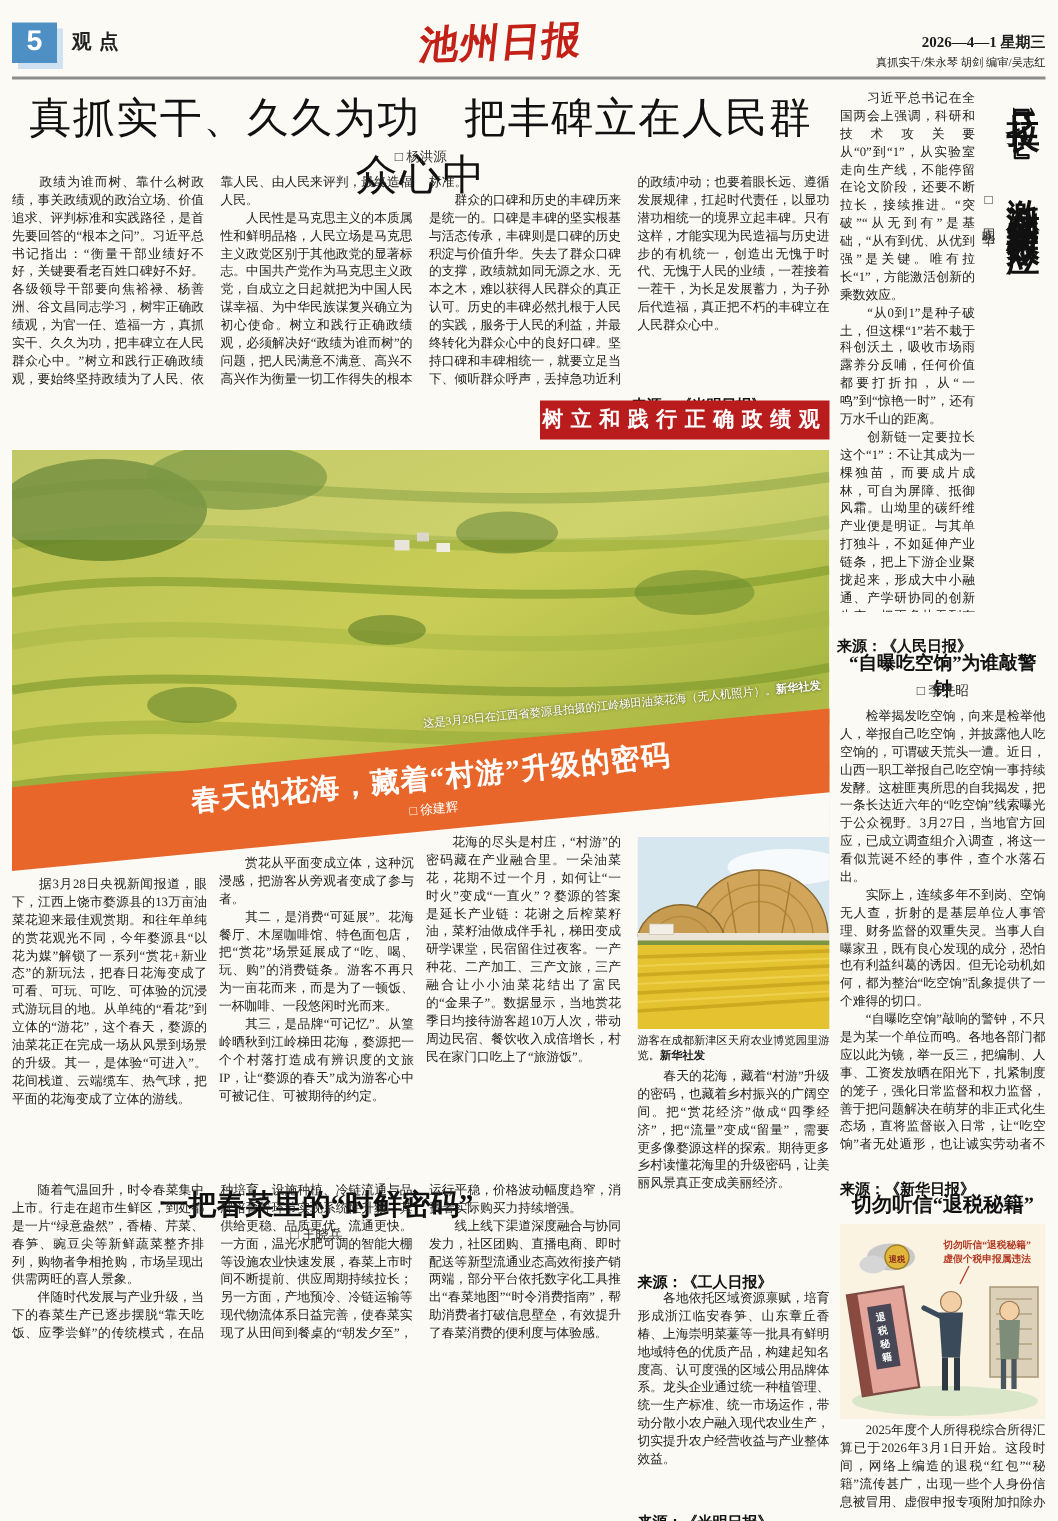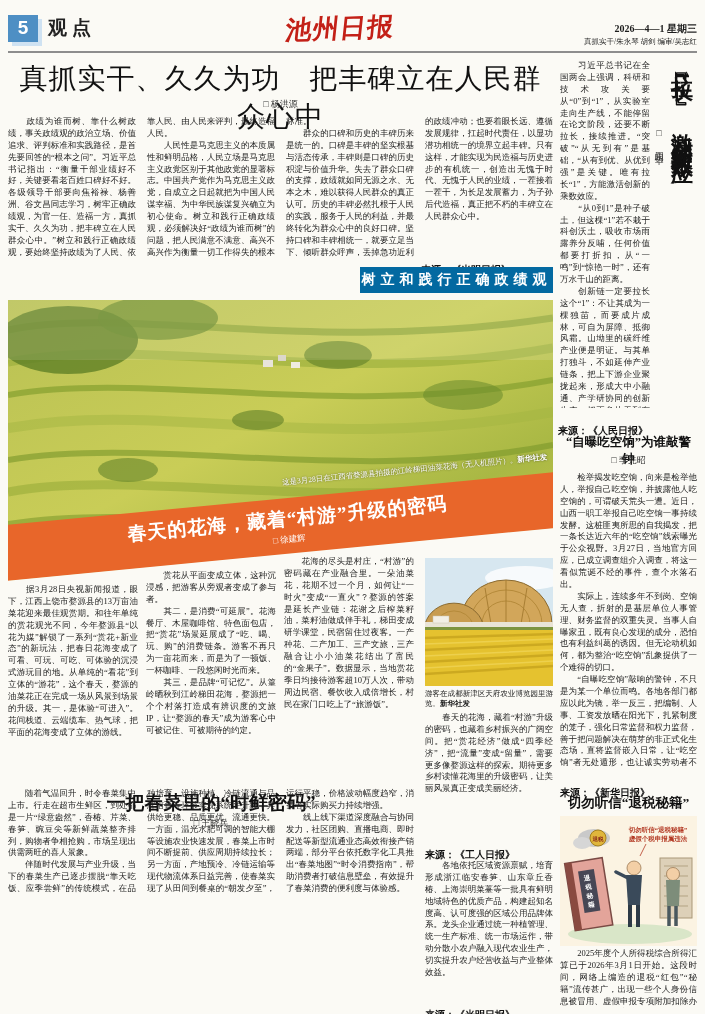--- a/index.html
+++ b/index.html
@@ -9,29 +9,29 @@
   .bodytext{font-size:8.5px;line-height:1.4;text-align:justify;white-space:pre-wrap;overflow:hidden;color:#222;}
   .cols4{column-count:4;column-gap:11px;}
   .cols3{column-count:3;column-gap:11px;}
   .source{font-weight:bold;font-size:10px;text-align:left;color:#111;margin-top:14px;}
   .byline{font-size:9px;text-align:center;color:#333;}
   
   .header{left:8px;top:8px;width:689px;height:40px;display:flex;align-items:center;justify-content:space-between;}
   .hleft{display:flex;align-items:center;gap:10px;}
   .pagenum{width:30px;height:27px;background:#4e8fc4;color:#fff;font:bold 19px "Liberation Sans",sans-serif;
            display:flex;align-items:center;justify-content:center;box-shadow:4px 4px 0 #cfe2f2;}
-  .section-name{font-size:19px;font-weight:bold;letter-spacing:5px;color:#222;}
+  .section-name{font-size:13px;font-weight:bold;letter-spacing:5px;color:#222;}
   .paper-logo{font-size:26px;font-weight:bold;color:#c32017;transform:skewX(-8deg) rotate(-2deg);letter-spacing:1px;}
   .hdate{text-align:right;line-height:1.5;}
   .hdate .d1{font-size:10px;font-weight:bold;margin-top:12px;}
   .hdate .d2{font-size:7.5px;color:#222;}
   .hrule{left:8px;top:51px;width:689px;height:2px;background:#8d8d8d;}
   
   .h-main{left:8px;top:60px;width:545px;text-align:center;font-size:28px;font-weight:normal;letter-spacing:1px;color:#111;}
-  .redbox{left:360px;top:267px;width:193px;height:26px;background:#0369a1;color:#fff;
+  .redbox{left:360px;top:267px;width:193px;height:26px;background:#b91c1c;color:#fff;
           font-size:14px;font-weight:bold;letter-spacing:5px;display:flex;align-items:center;justify-content:center;}
   .srcpatch{background:#fbfaf5;}
   
   .vtitle{right:8px;top:58px;height:372px;writing-mode:vertical-rl;font-size:22px;font-weight:bold;
           letter-spacing:4px;color:#111;}
   .vbyline{left:652px;top:128px;writing-mode:vertical-rl;font-size:9px;letter-spacing:2px;color:#333;}
   .h-right{width:137px;text-align:center;font-weight:bold;color:#111;}
   
   .photowrap{left:8px;top:300px;width:545px;height:286px;overflow:hidden;}
   .band{position:absolute;left:-40px;top:198px;width:640px;height:56px;background:#e8662a;

